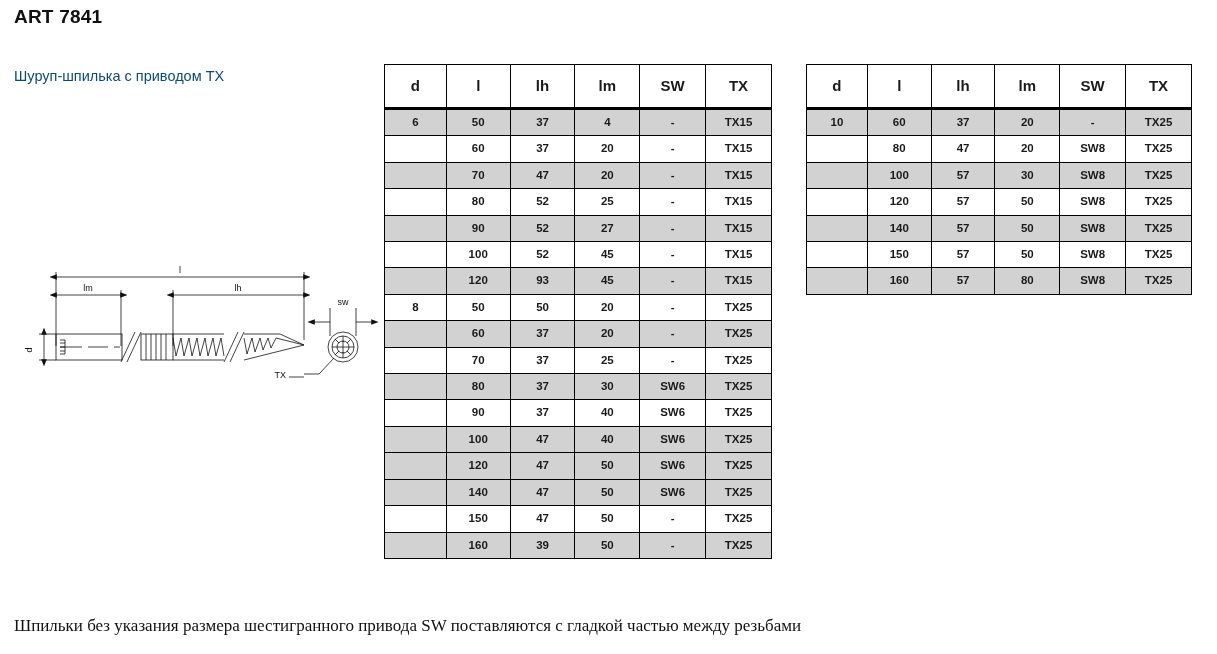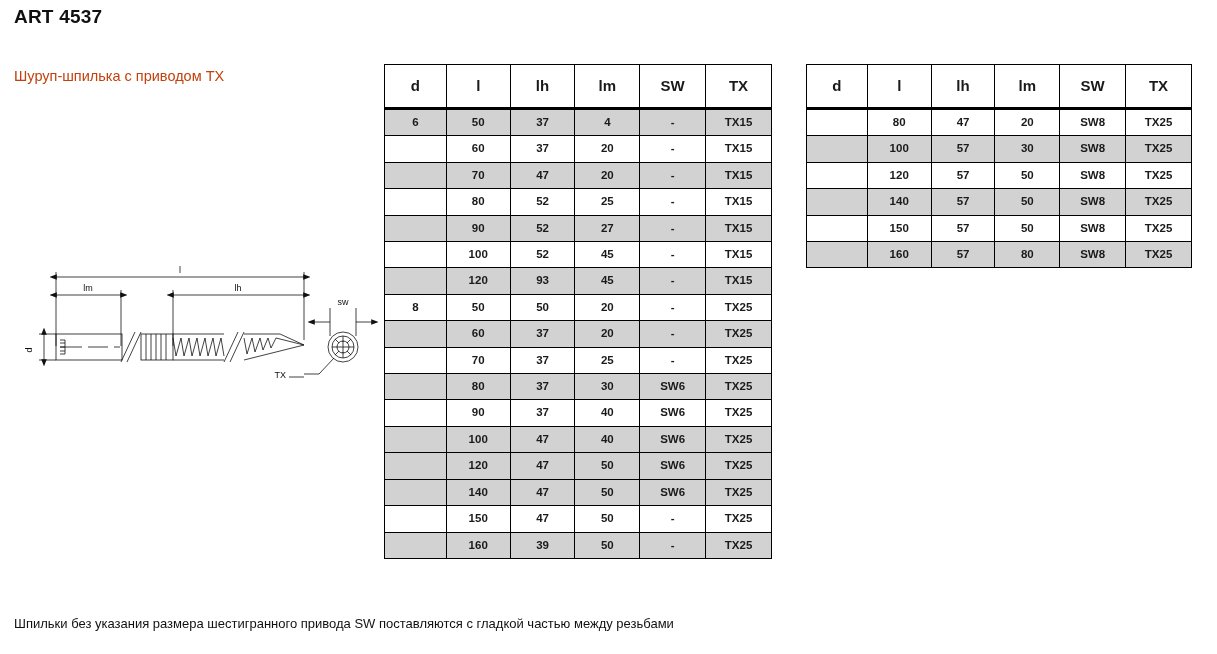--- a/index.html
+++ b/index.html
@@ -26,21 +26,21 @@
     font-weight: bold;
     letter-spacing: 0.2px;
     color: #111111;
   }
   #subtitle {
     position: absolute;
     left: 14px;
     top: 68px;
     font-size: 14.5px;
     font-weight: normal;
-    color: #c2410c;
+    color: #0c4a6e;
     white-space: nowrap;
   }
 
   
   #drawing {
     position: absolute;
     left: 8px;
     top: 250px;
     width: 372px;
     height: 148px;
@@ -90,35 +90,36 @@
   #table-2 .col-lh { width: 64px; }
   #table-2 .col-lm { width: 65px; }
   #table-2 .col-sw { width: 66px; }
   #table-2 .col-tx { width: 66px; }
 
   
   #footer-note {
     position: absolute;
     left: 14px;
     top: 616px;
-    font-size: 13px;
+    font-size: 17px;
     color: #111111;
     white-space: nowrap;
+    font-family: Liberation Serif, serif;
   }
 
   .dim-text {
     font-family: "Liberation Sans", sans-serif;
     font-size: 9px;
     fill: #111111;
   }
 </style>
 </head>
 <body>
 
-<div id="page-title">ART 4537</div>
+<div id="page-title">ART 7841</div>
 <div id="subtitle">Шуруп-шпилька с приводом TX</div>
 
 <div id="drawing">
   <svg width="372" height="148" viewBox="0 0 372 148" xmlns="http://www.w3.org/2000/svg">
     <defs>
       <marker id="arrL" markerWidth="9" markerHeight="7" refX="8" refY="3.5" orient="auto">
         <path d="M9,0 L9,7 L0,3.5 z" fill="#111"></path>
       </marker>
       <marker id="arrR" markerWidth="9" markerHeight="7" refX="1" refY="3.5" orient="auto">
         <path d="M0,0 L0,7 L9,3.5 z" fill="#111"></path>
@@ -395,20 +396,28 @@
     <tr>
       <th class="col-d">d</th>
       <th class="col-l">l</th>
       <th class="col-lh">lh</th>
       <th class="col-lm">lm</th>
       <th class="col-sw">SW</th>
       <th class="col-tx">TX</th>
     </tr>
   </thead>
   <tbody>
+      <tr class="shaded">
+        <td class="col-d">10</td>
+        <td class="col-l">60</td>
+        <td class="col-lh">37</td>
+        <td class="col-lm">20</td>
+        <td class="col-sw">-</td>
+        <td class="col-tx">TX25</td>
+      </tr>
       <tr class="plain">
         <td class="col-d"></td>
         <td class="col-l">80</td>
         <td class="col-lh">47</td>
         <td class="col-lm">20</td>
         <td class="col-sw">SW8</td>
         <td class="col-tx">TX25</td>
       </tr>
       <tr class="shaded">
         <td class="col-d"></td>

